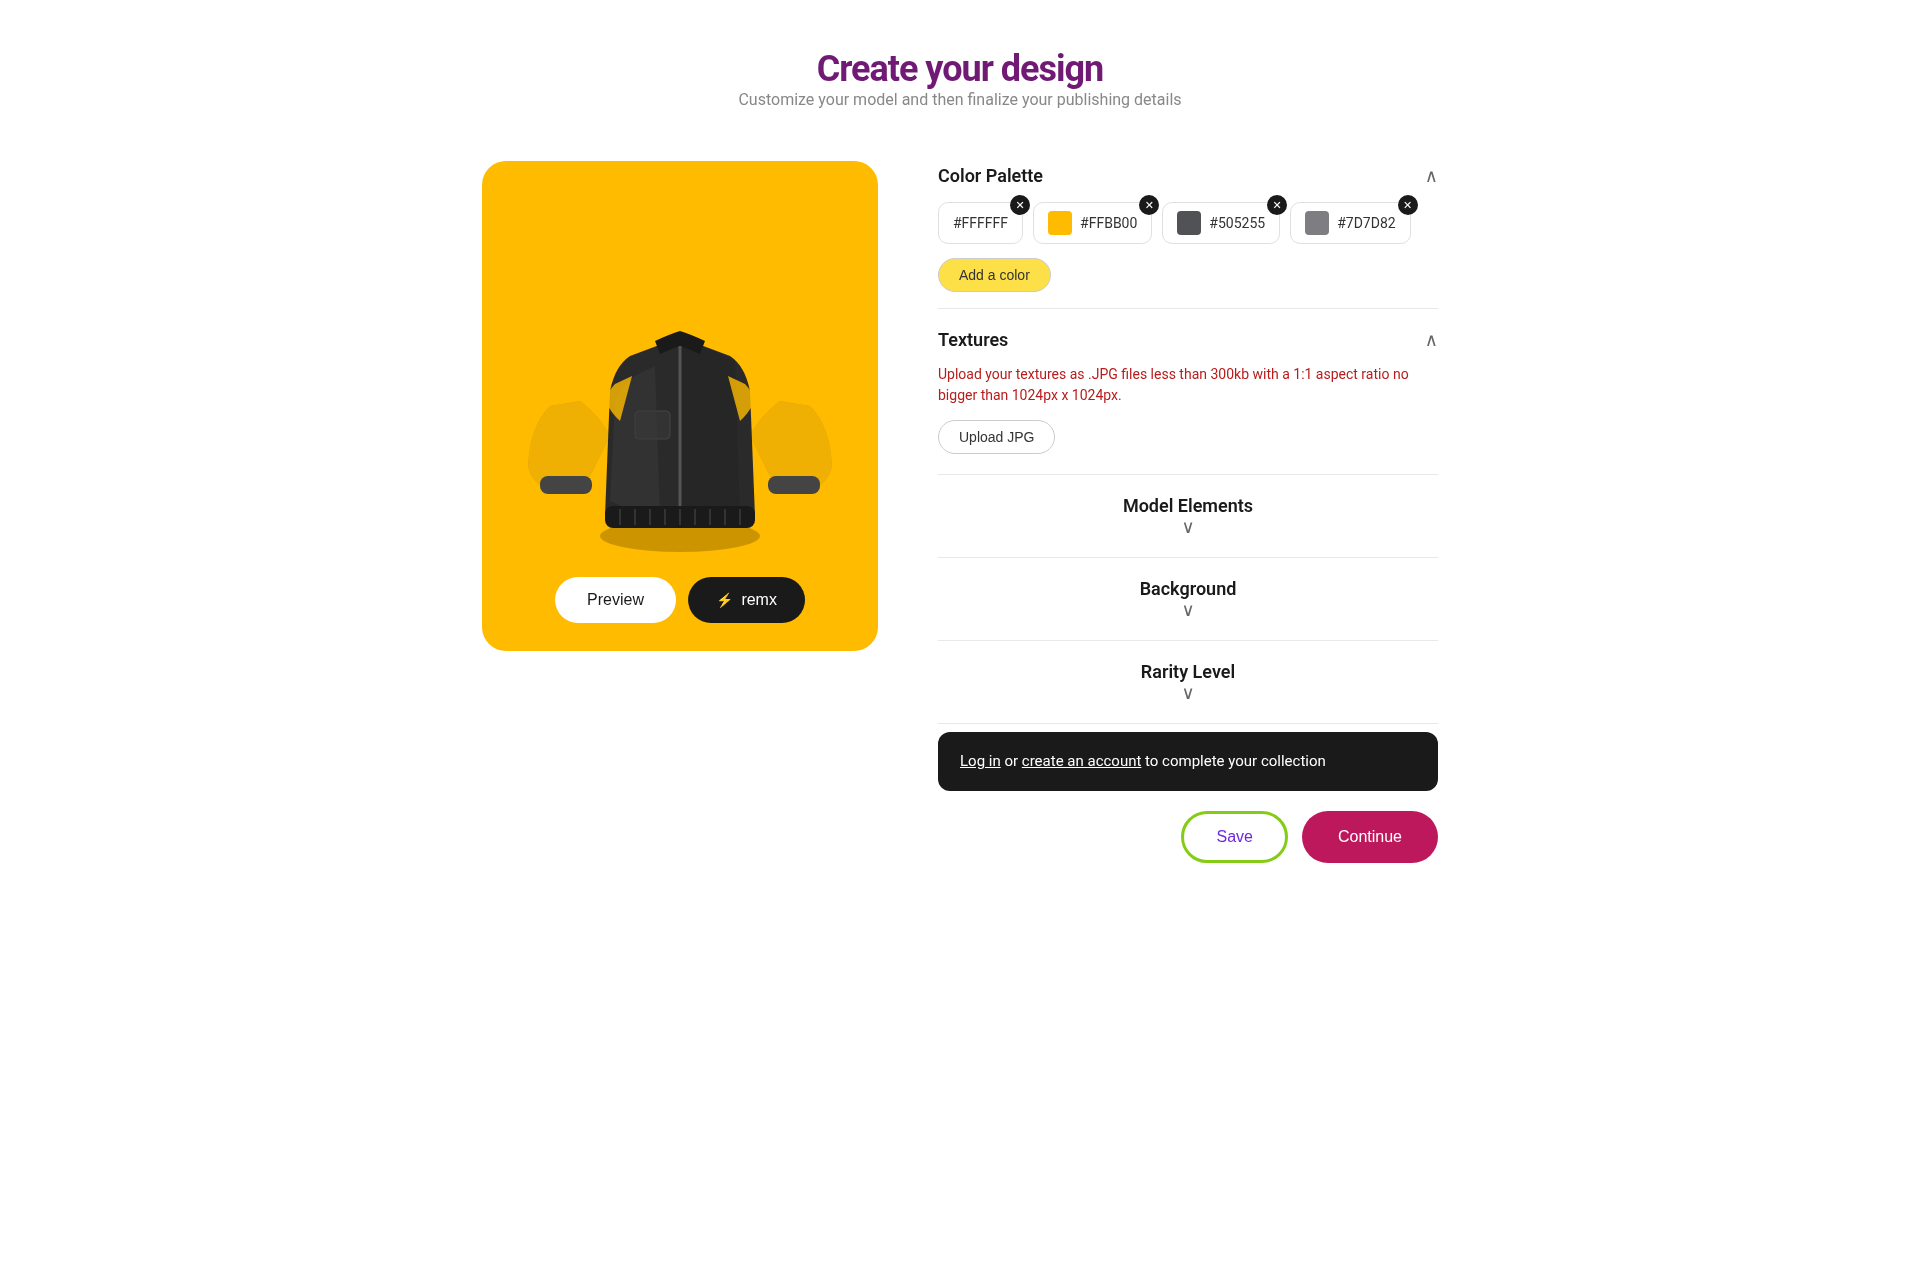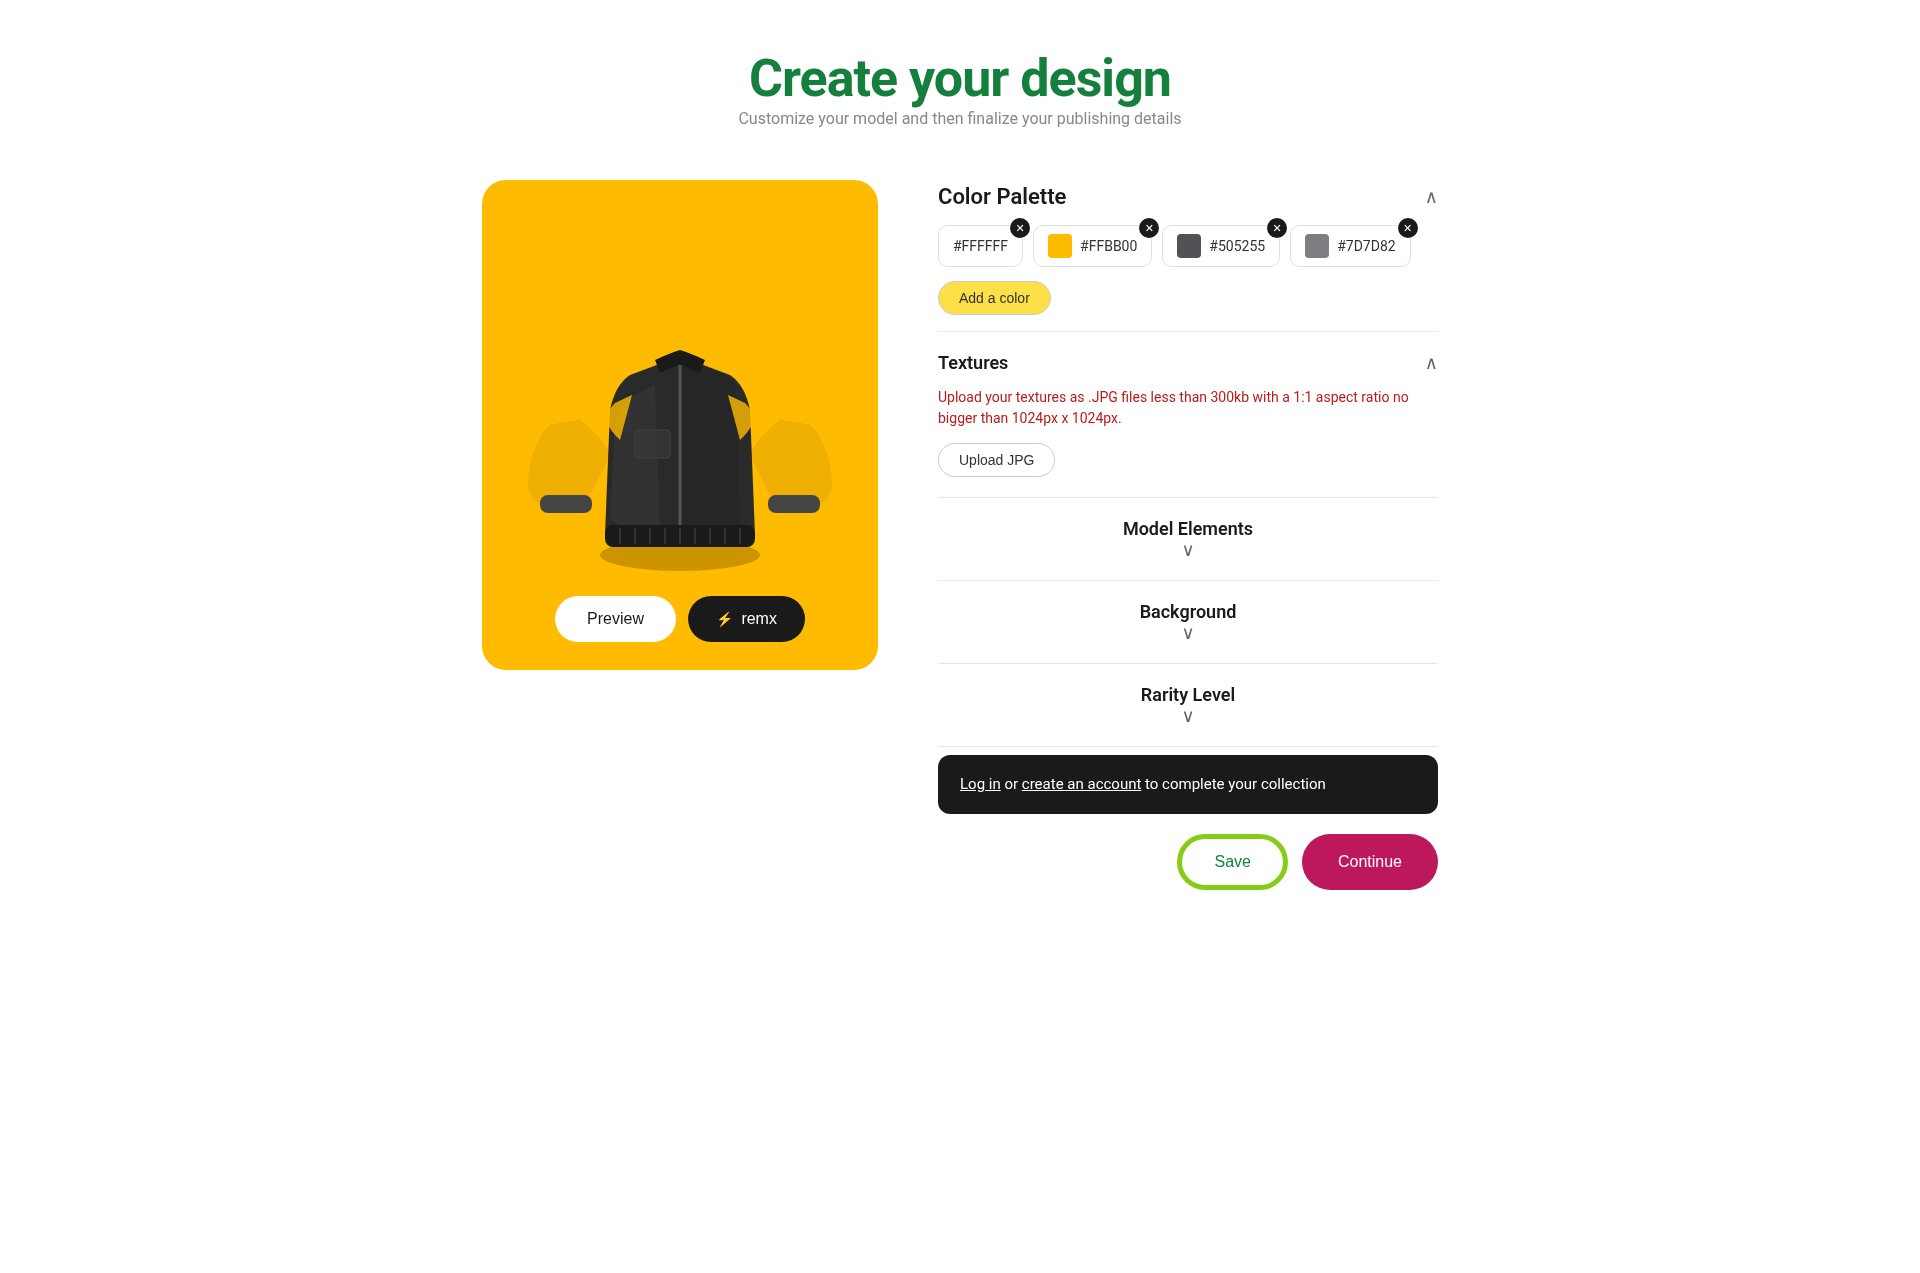--- a/index.html
+++ b/index.html
@@ -11,23 +11,23 @@
       flex-direction: column;
       align-items: center;
     }
 
     .page-header {
       text-align: center;
       padding: 48px 0 32px;
     }
 
     .page-title {
-      font-size: 52px;
+      font-size: 36px;
       font-weight: 700;
-      color: #15803d;
+      color: #701a75;
       letter-spacing: -1px;
     }
 
     .page-subtitle {
       font-size: 16px;
       color: #888;
     }
 
     .main-content {
       display: flex;
@@ -143,21 +143,21 @@
     }
 
     .color-palette-header {
       display: flex;
       justify-content: space-between;
       align-items: center;
       margin-bottom: 16px;
     }
 
     .color-palette-title {
-      font-size: 22px;
+      font-size: 18px;
       font-weight: 600;
       color: #1a1a1a;
     }
 
     .colors-row {
       display: flex;
       gap: 10px;
       flex-wrap: wrap;
       margin-bottom: 14px;
     }
@@ -262,26 +262,26 @@
     
     .action-buttons {
       display: flex;
       justify-content: flex-end;
       gap: 14px;
       margin-top: 20px;
     }
 
     .btn-save {
       background: #fff;
-      border: 5px solid #84cc16;
+      border: 3px solid #84cc16;
       border-radius: 50px;
       padding: 14px 32px;
       font-size: 16px;
       cursor: pointer;
-      color: #15803d;
+      color: #6d28d9;
     }
 
     .btn-continue {
       background: #be185d;
       border: none;
       border-radius: 50px;
       padding: 14px 36px;
       font-size: 16px;
       cursor: pointer;
       color: #fff;

